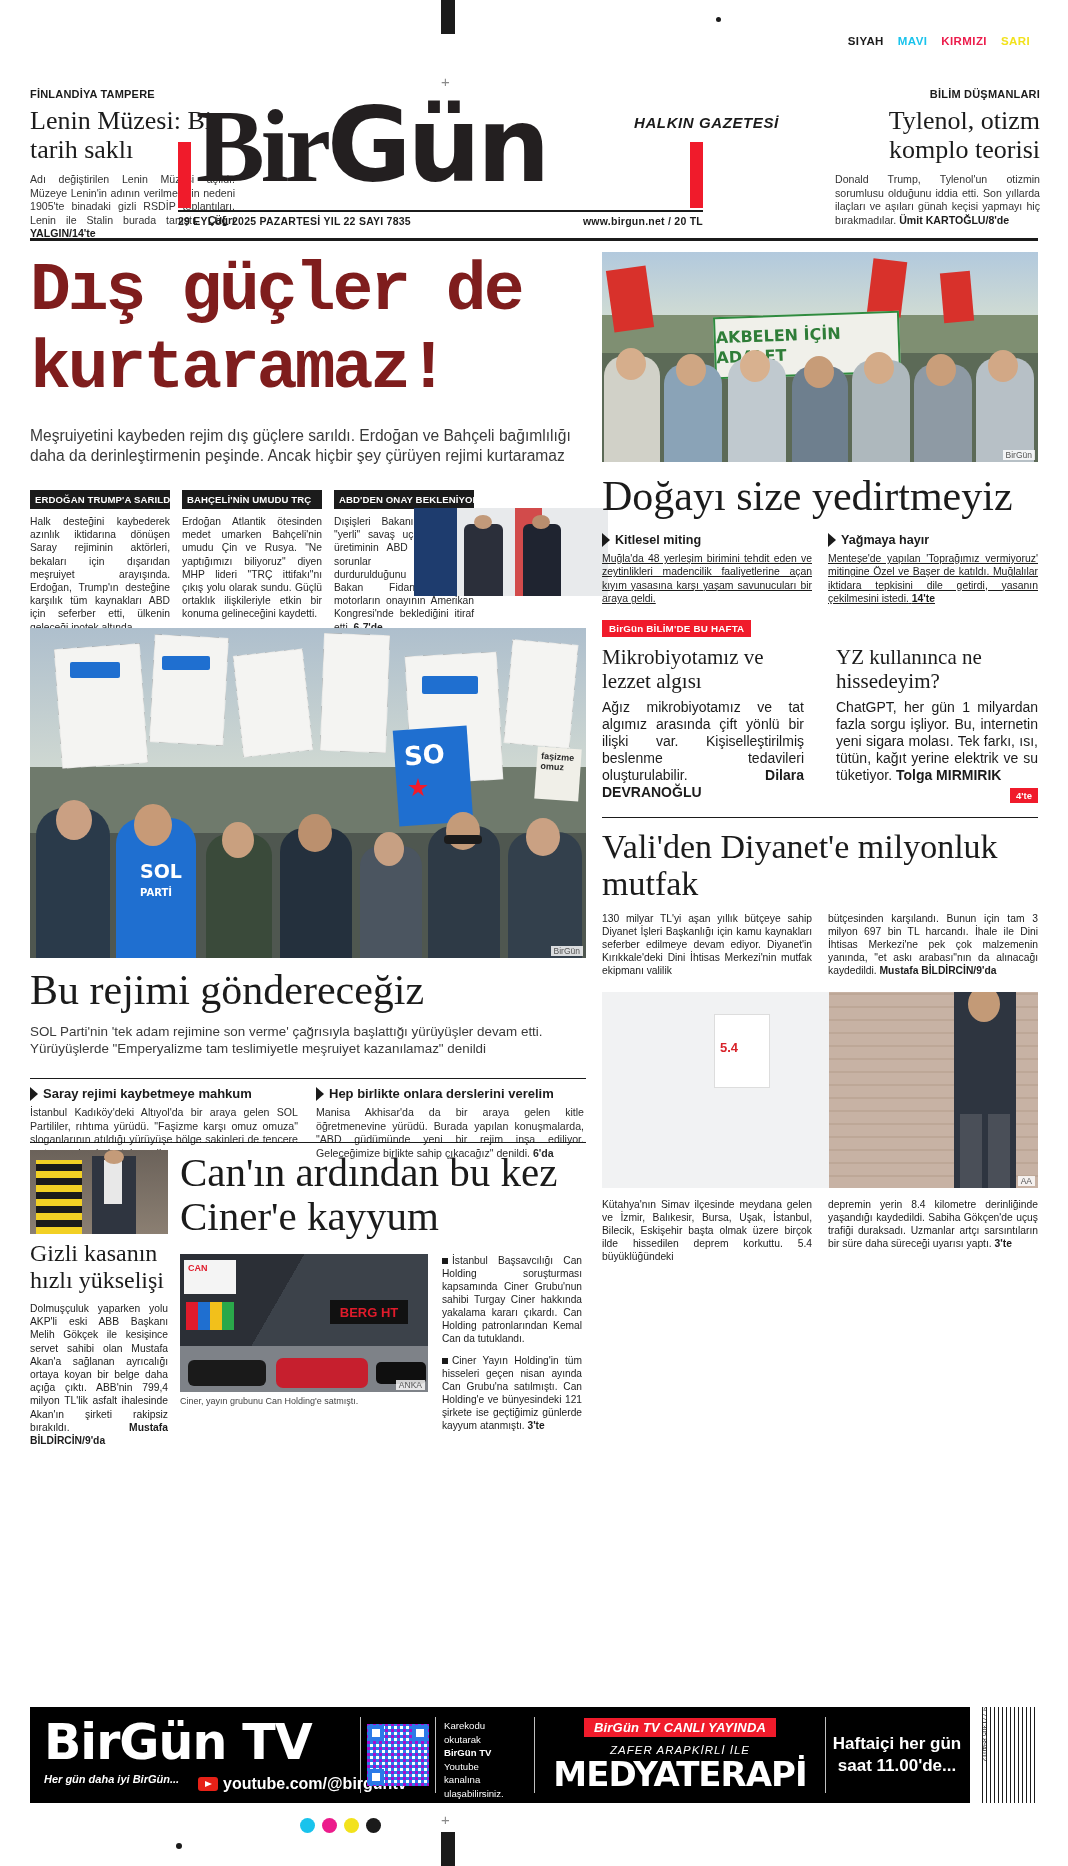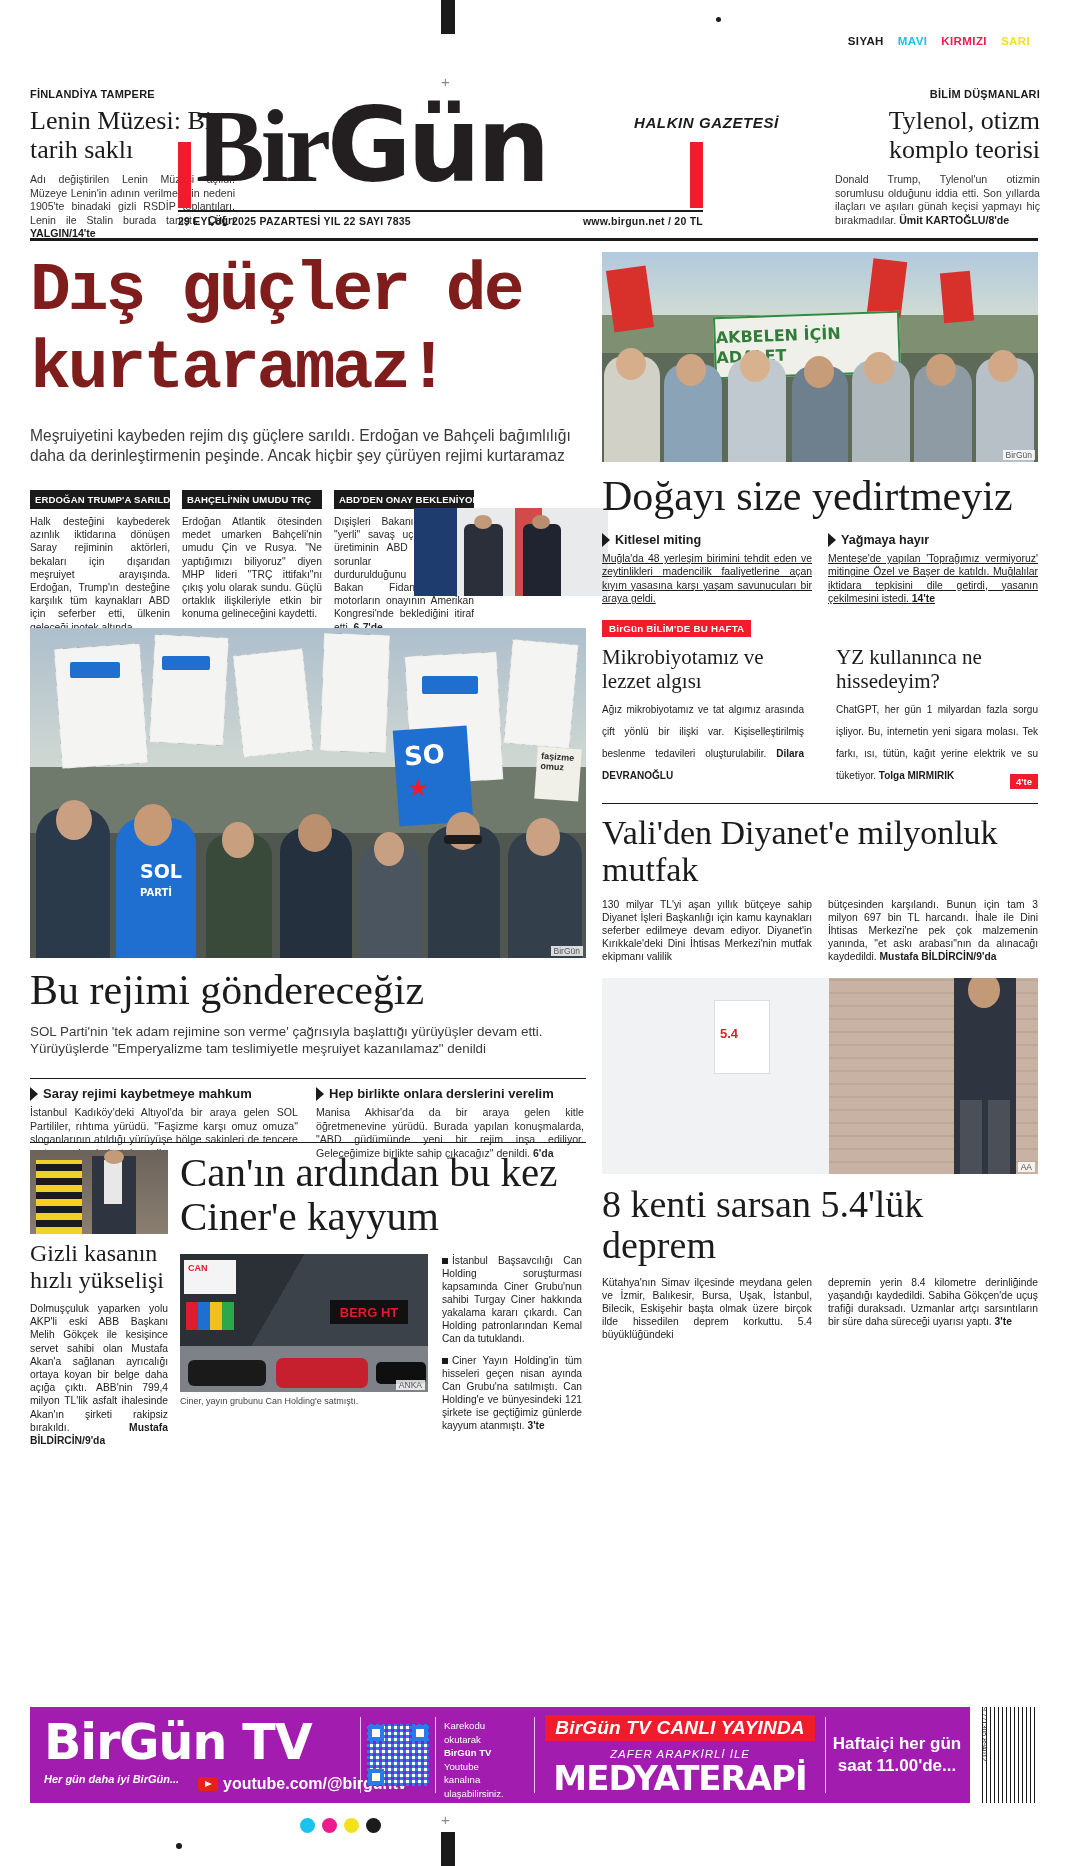--- a/index.html
+++ b/index.html
@@ -118,21 +118,21 @@
   .rtwo { display:flex; gap:16px; margin-top:14px; }
   .rtwo .c { width:210px; }
   .rtwo .hd { font-size:12.6px; font-weight:bold; margin-bottom:5px; display:flex; align-items:center; gap:5px; }
   .rtwo p { font-size:10.4px; line-height:13.4px; text-align:justify;text-decoration:underline; }
   .bilimbar { margin-top:14px; background:#f01b2b; color:#fff; font-size:9.8px; font-weight:bold;
     display:inline-block; padding:3px 7px; letter-spacing:.2px; }
   .sci { display:flex; gap:32px; margin-top:8px; }
   .sci .c { width:210px; }
   .sci h4 { font-family:"Liberation Serif", serif; font-weight:400; font-size:21px;
     line-height:24px; margin-bottom:6px; }
-  .sci p { font-size:10px; line-height:22px; text-align:justify; }
+  .sci p { font-size:14px; line-height:17px; text-align:justify; }
   .sci b { font-weight:bold; }
   .pg-badge { position:absolute; right:0; background:#f01b2b; color:#fff; font-size:9.5px;
     font-weight:bold; padding:2px 6px; }
 
   .vali { margin-top:26px; }
   .vali h2 { font-family:"Liberation Serif", serif; font-weight:400; font-size:34px;
     line-height:37px; }
   .valicols { display:flex; gap:16px; margin-top:10px; }
   .valicols .c { width:210px; }
   .valicols p { font-size:10.3px; line-height:13.2px; text-align:justify; }
@@ -140,21 +140,21 @@
 
   .deprem-photo { width:436px; height:196px; margin-top:14px; }
   .deprem h2 { font-family:"Liberation Serif", serif; font-weight:400; font-size:38px;
     line-height:41px; margin-top:10px; }
   .depremcols { display:flex; gap:16px; margin-top:10px; }
   .depremcols .c { width:210px; }
   .depremcols p { font-size:10.3px; line-height:13.2px; text-align:justify; }
   .depremcols b { font-weight:bold; }
 
   
-  .banner { position:absolute; left:30px; top:1707px; width:940px; height:96px; background:#a21caf;
+  .banner { position:absolute; left:30px; top:1707px; width:940px; height:96px; background:#000000;
     display:flex; align-items:stretch; }
   .bn-logo { width:330px; position:relative; color:#fff; padding:10px 0 0 14px; }
   .bn-logo .t { font-family:"DejaVu Sans", sans-serif; font-weight:bold; font-size:49px;
     line-height:52px; letter-spacing:-1px; }
   .bn-logo .s { font-size:11px; font-style:italic; font-weight:bold; margin-top:4px; }
   .bn-yt { position:absolute; left:168px; bottom:10px; display:flex; align-items:center; gap:5px; }
   .yt-badge { width:20px; height:14px; background:#e62117; border-radius:3px; position:relative; }
   .yt-badge:after { content:""; position:absolute; left:7px; top:3.5px; border-left:7px solid #fff;
     border-top:3.5px solid transparent; border-bottom:3.5px solid transparent; }
   .bn-yt span { font-size:16px; font-weight:bold; color:#fff; }
@@ -163,21 +163,21 @@
   .qr { width:62px; height:62px; background:
       repeating-linear-gradient(90deg,#2b7ae8 0 3px,#fff 3px 6px),
       repeating-linear-gradient(0deg,#2b7ae8 0 3px,#fff 3px 6px);
       background-blend-mode:difference; background-color:#fff; position:relative; }
   .qr i { position:absolute; width:16px; height:16px; border:4px solid #2b7ae8; background:#fff; }
   .qr i:nth-child(1){ left:1px; top:1px; } .qr i:nth-child(2){ right:1px; top:1px; } .qr i:nth-child(3){ left:1px; bottom:1px; }
   .bn-txt { width:98px; color:#fff; font-size:9.6px; line-height:13.6px; padding:12px 0 0 8px; }
   .bn-txt b { font-weight:bold; }
   .bn-med { width:290px; position:relative; display:flex; flex-direction:column;
     align-items:center; justify-content:center; color:#fff; }
-  .bn-med .live { background:#f01b2b; color:#fff; font-size:19px; font-weight:bold; font-style:italic;
+  .bn-med .live { background:#f01b2b; color:#fff; font-size:13px; font-weight:bold; font-style:italic;
     padding:2px 10px; letter-spacing:.2px; }
   .bn-med .zafer { font-size:11.5px; font-style:italic; letter-spacing:1px; margin-top:7px; }
   .bn-med .big { font-family:"DejaVu Sans", sans-serif; font-weight:bold; font-size:34px;
     letter-spacing:-1px; line-height:36px; }
   .bn-hour { width:142px; color:#fff; text-align:center; font-size:17px; line-height:22px;
     font-weight:bold; display:flex; align-items:center; justify-content:center; }
   .barcode { position:absolute; left:982px; top:1707px; width:56px; height:96px;
     background:repeating-linear-gradient(90deg,#1b1b1b 0 1.5px,#fff 1.5px 4px); }
   .barcode-num { position:absolute; left:978px; top:1707px; height:96px; width:10px;
     font-size:7px; writing-mode:vertical-rl; color:#1b1b1b; }
@@ -450,21 +450,20 @@
         <div style="position:absolute;left:0;top:0;width:52%;height:100%;background:#f1f2f3;"></div>
         <div style="position:absolute;left:52%;top:0;width:48%;height:100%;background:repeating-linear-gradient(0deg,#c7b2a4 0 11px,#bda797 11px 13px);"></div>
         <div style="position:absolute;left:112px;top:22px;width:56px;height:74px;background:#fff;border:1px solid #ddd;"></div>
         <div style="position:absolute;left:118px;top:48px;font-size:13px;font-weight:bold;color:#d8232a;">5.4</div>
         <div style="position:absolute;left:352px;top:0;width:62px;height:100%;background:#2e3540;"></div>
         <div style="position:absolute;left:366px;top:-6px;width:32px;height:36px;background:#c39a77;border-radius:50%;"></div>
         <div style="position:absolute;left:358px;bottom:0;width:22px;height:74px;background:#4a4f58;"></div>
         <div style="position:absolute;left:386px;bottom:0;width:22px;height:74px;background:#4a4f58;"></div>
         <div class="cap">AA</div>
       </div>
-      <h2>8 kenti sarsan 5.4'lük deprem</h2>
       <div class="depremcols">
         <div class="c">
           <p>Kütahya'nın Simav ilçesinde meydana gelen ve İzmir, Balıkesir, Bursa, Uşak, İstanbul, Bilecik, Eskişehir başta olmak üzere birçok ilde hissedilen deprem korkuttu. 5.4 büyüklüğündeki</p>
         </div>
         <div class="c">
           <p><span>depremin yerin 8.4 kilometre derinliğinde yaşandığı kaydedildi. Sabiha Gökçen'de uçuş trafiği duraksadı. Uzmanlar artçı sarsıntıların bir süre daha süreceği uyarısı yaptı.</span> <b>3'te</b></p>
         </div>
       </div>
     </div>
   </div>

